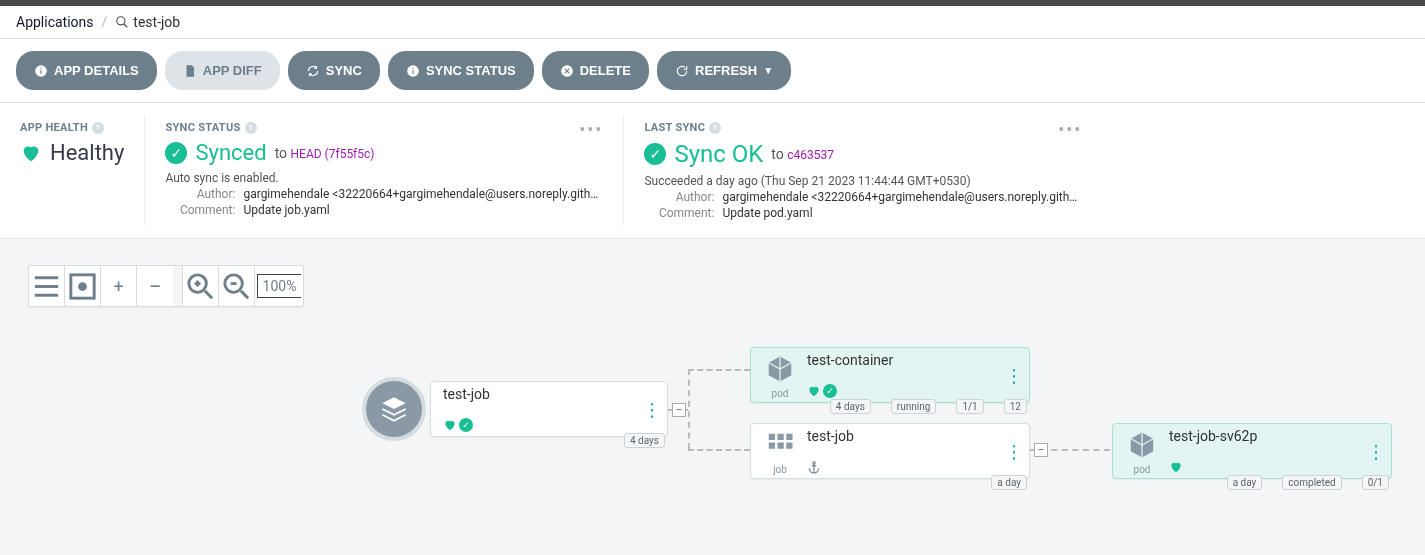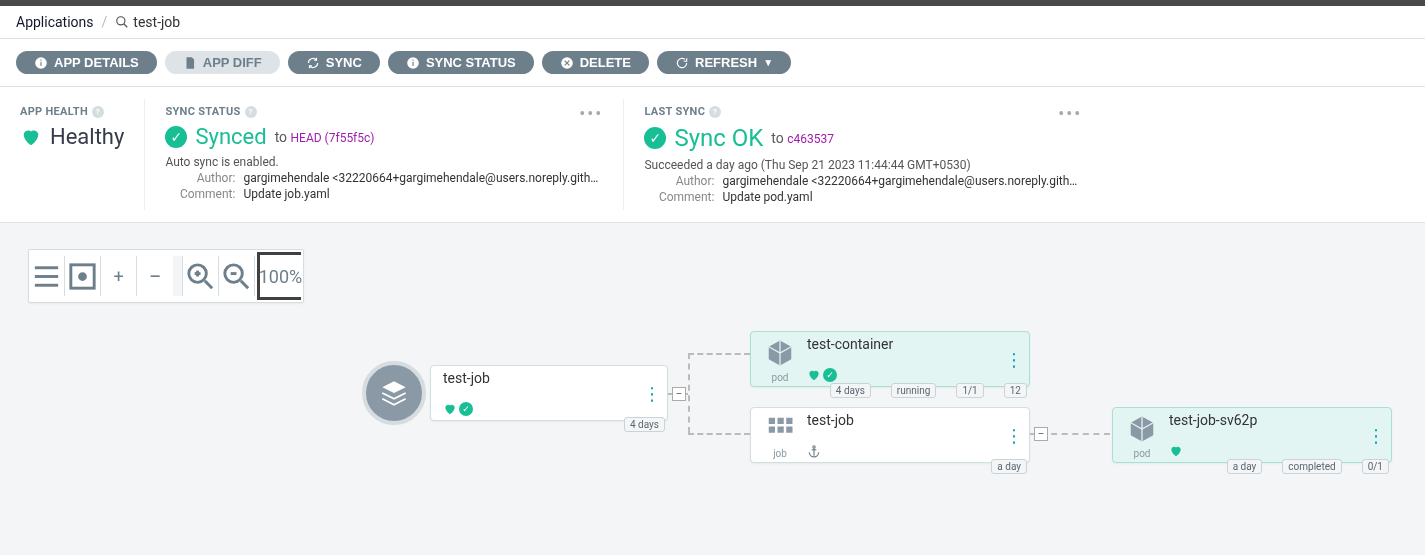--- a/index.html
+++ b/index.html
@@ -31,21 +31,21 @@
     padding: 12px 16px;
     display: flex;
     gap: 8px;
     border-bottom: 1px solid #e0e0e0;
   }
   .toolbar-btn {
     background: #6d7f8b;
     color: #fff;
     border: none;
     border-radius: 18px;
-    padding: 4px 18px;
+    padding: 12px 18px;
     font-size: 13px;
     font-weight: 600;
     display: flex;
     align-items: center;
     gap: 6px;
     cursor: pointer;
   }
   .toolbar-btn.inactive { background: #dde3e6; color: #6d7f8b; }
   .toolbar-btn svg { width: 14px; height: 14px; }
   .toolbar-btn .caret { font-size: 10px; }
@@ -108,21 +108,21 @@
     align-items: center;
     box-shadow: 0 1px 2px rgba(0,0,0,0.05);
   }
   .tree-controls .cell {
     border-right: 1px solid #d5dde1;
     height: 40px; width: 36px;
     display: flex; align-items: center; justify-content: center;
     color: #6d7f8b;
     cursor: pointer;
   }
-  .tree-controls .cell.zoom-label { width: 44px; font-size: 18px; border: 3px solid #404040; margin:2px; height:48px; cursor: pointer;}
+  .tree-controls .cell.zoom-label { width: 44px; font-size: 14px; border: 1px solid #404040; margin:2px; height:24px; cursor: pointer;}
   .tree-controls .cell.noborder-right { border-right: none;}
   .tree-controls .gap { width: 10px; background: #f4f5f7; height:40px; border-right: 1px solid #d5dde1;}
 
   
   .node {
     position: absolute;
     background: #fff;
     border: 1px solid #cfe0de;
     border-radius: 4px;
     box-shadow: 0 1px 2px rgba(0,0,0,0.05);

